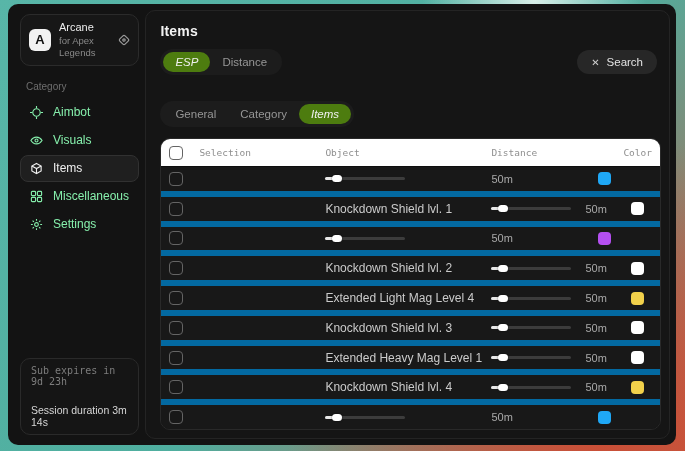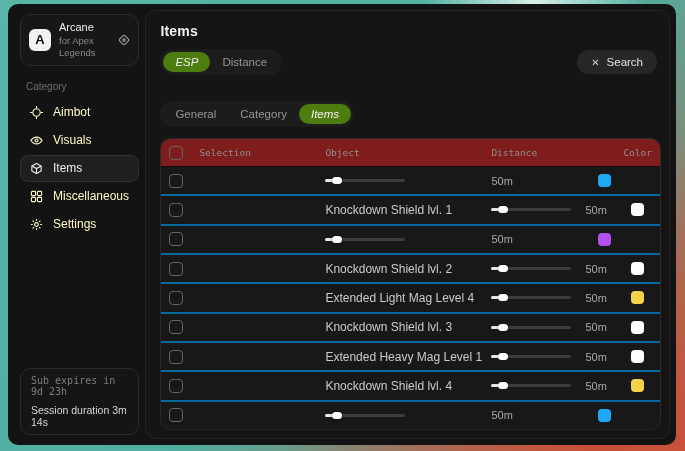--- a/index.html
+++ b/index.html
@@ -28,28 +28,28 @@
     font-weight:bold; font-size:13px; flex:none;
   }
   .logo-text { flex:1; line-height:1.25; }
   .logo-title { font-size:11px; font-weight:400; color:#ececec; }
   .logo-sub { font-size:9.5px; color:#8a8a8a; }
   .pin-ic { color:#9a9a9a; flex:none; display:flex; }
   .cat-label { margin:15px 6px 7px 6px; font-size:10px; color:#6e6e6e; }
   .nav { display:flex; flex-direction:column; gap:1px; }
   .nav-item {
     height:27px; padding:0 9px; border-radius:8px; display:flex; align-items:center;
-    gap:10px; color:#fef9c3; font-size:12px; border:1px solid transparent; cursor:pointer;
+    gap:10px; color:#86efac; font-size:12px; border:1px solid transparent; cursor:pointer;
   }
   .nav-item.active { background:#1f1f1f; border-color:#313131; color:#efefef; }
   .nav-item svg { flex:none; }
   .spacer { flex:1; }
   .session-card {
     border:1px solid #2a2a2a; border-radius:10px; padding:6px 10px; background:#151515;
-    display:flex; flex-direction:column; gap:7px;
+    display:flex; flex-direction:column; gap:17px;
   }
   .session-line1 { font-family:"DejaVu Sans Mono", monospace; font-size:10px; color:#7d7d7d; }
   .session-line2 { font-size:10.5px; color:#d6d6d6; }
   
   .main {
     flex:1; margin-left:4px; border:1px solid #242424; border-radius:10px;
     background:#151515; padding:12px 8px 8px 14px; display:flex; flex-direction:column;
   }
   .page-title { font-size:14px; font-weight:700; color:#f2f2f2; letter-spacing:.2px; }
   .toolbar { margin-top:10px; display:flex; align-items:center; justify-content:space-between; padding-right:4px; }
@@ -67,29 +67,29 @@
   }
   .search-btn .glyph { font-size:10px; color:#cfcfcf; }
   .view-tabs { margin-top:26px; }
   
   .table {
     margin-top:11px; border:1px solid #292929; border-radius:10px; overflow:hidden;
     flex:1; display:flex; flex-direction:column; background:#141414;
   }
   .t-head {
     display:grid; grid-template-columns:30px 126px 166px 94px 38px 1fr;
-    align-items:center; height:28px; background:#7f1d1d; padding:0 8px;
+    align-items:center; height:28px; background:#ffffff; padding:0 8px;
     font-family:"DejaVu Sans Mono", monospace; font-size:9.5px; color:#8f8f8f;
     border-bottom:1px solid #0e0e0e; flex:none;
   }
   .t-body { flex:1; display:flex; flex-direction:column; }
   .t-row {
     display:grid; grid-template-columns:30px 126px 166px 94px 38px 1fr;
     align-items:center; padding:0 8px; background:#181818; flex:1;
-    border-top:2px solid #0369a1;
+    border-top:6px solid #0369a1;
   }
   .t-row:first-child { border-top:none; }
   .obj-name { grid-column:3; font-size:12px; color:#cbcbcb; }
   .checkbox {
     width:14px; height:14px; border:1.5px solid #646464; border-radius:4px;
     background:transparent; cursor:pointer;
   }
   .slider { width:80px; height:10px; position:relative; display:flex; align-items:center; cursor:pointer; }
   .slider .track { position:absolute; left:0; right:0; height:3px; border-radius:2px; background:#3c3c3c; }
   .slider .fill { position:absolute; left:0; width:12px; height:3px; border-radius:2px; background:#e8e8e8; }

